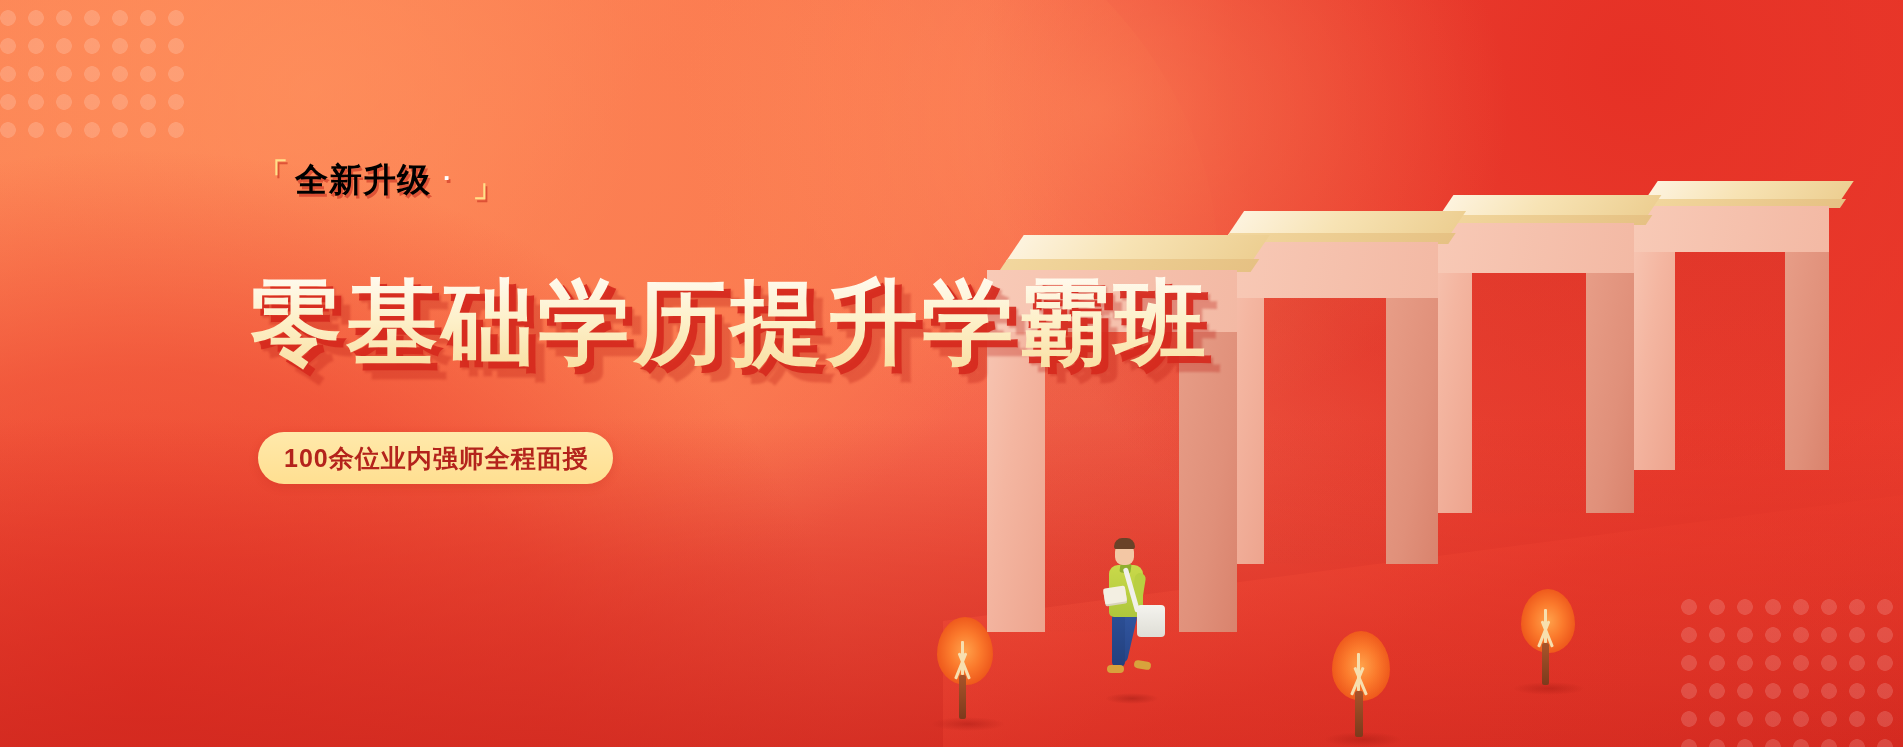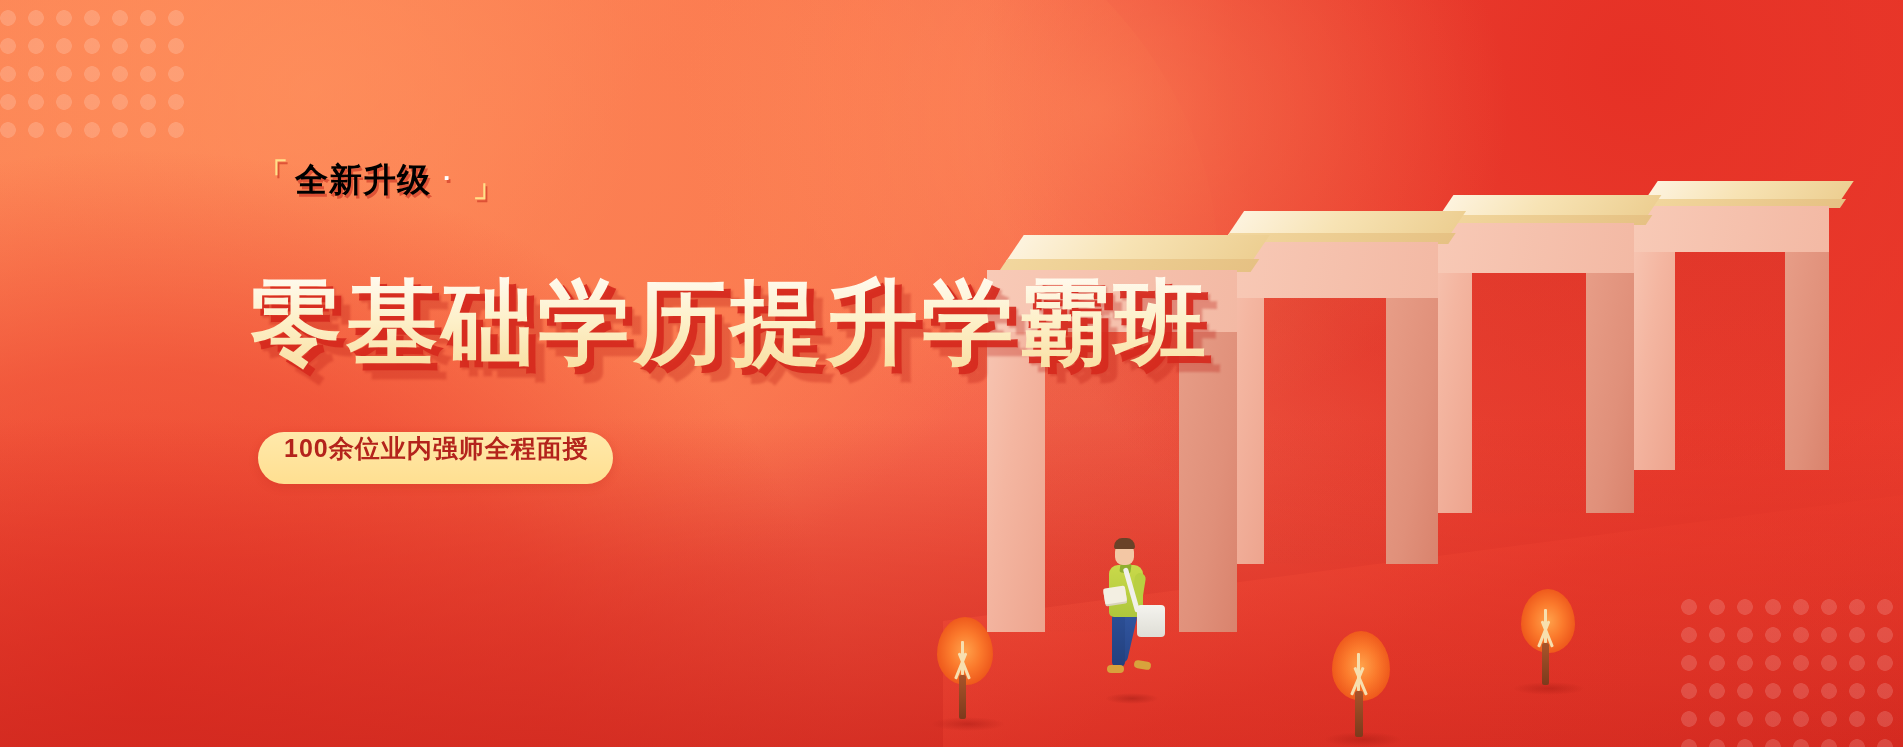--- a/index.html
+++ b/index.html
@@ -104,21 +104,21 @@
     background:linear-gradient(180deg,#fffaf0 0%,#fdf0c9 48%,#f9dfa2 100%);
     -webkit-background-clip:text;background-clip:text;
     -webkit-text-fill-color:transparent;
     filter:drop-shadow(7px 7px 0 rgba(214,42,30,.92)) drop-shadow(9px 9px 1px rgba(190,32,22,.35));
     margin-top:36px;
   }
 
   
   .badge-row{
     position:absolute;left:258px;top:432px;
-    height:52px;display:flex;align-items:flex-start;
+    height:52px;display:flex;align-items:center;
     background:linear-gradient(180deg,#ffe9ab 0%,#ffdf91 100%);
     border-radius:26px;
     padding:0 0 0 26px;
     box-shadow:0 3px 10px rgba(180,30,20,.18);
     gap:10px;
   }
   .badge-left{
     font-size:25px;font-weight:700;letter-spacing:1px;
     color:#b4231c;white-space:nowrap;padding-right:24px;
   }

